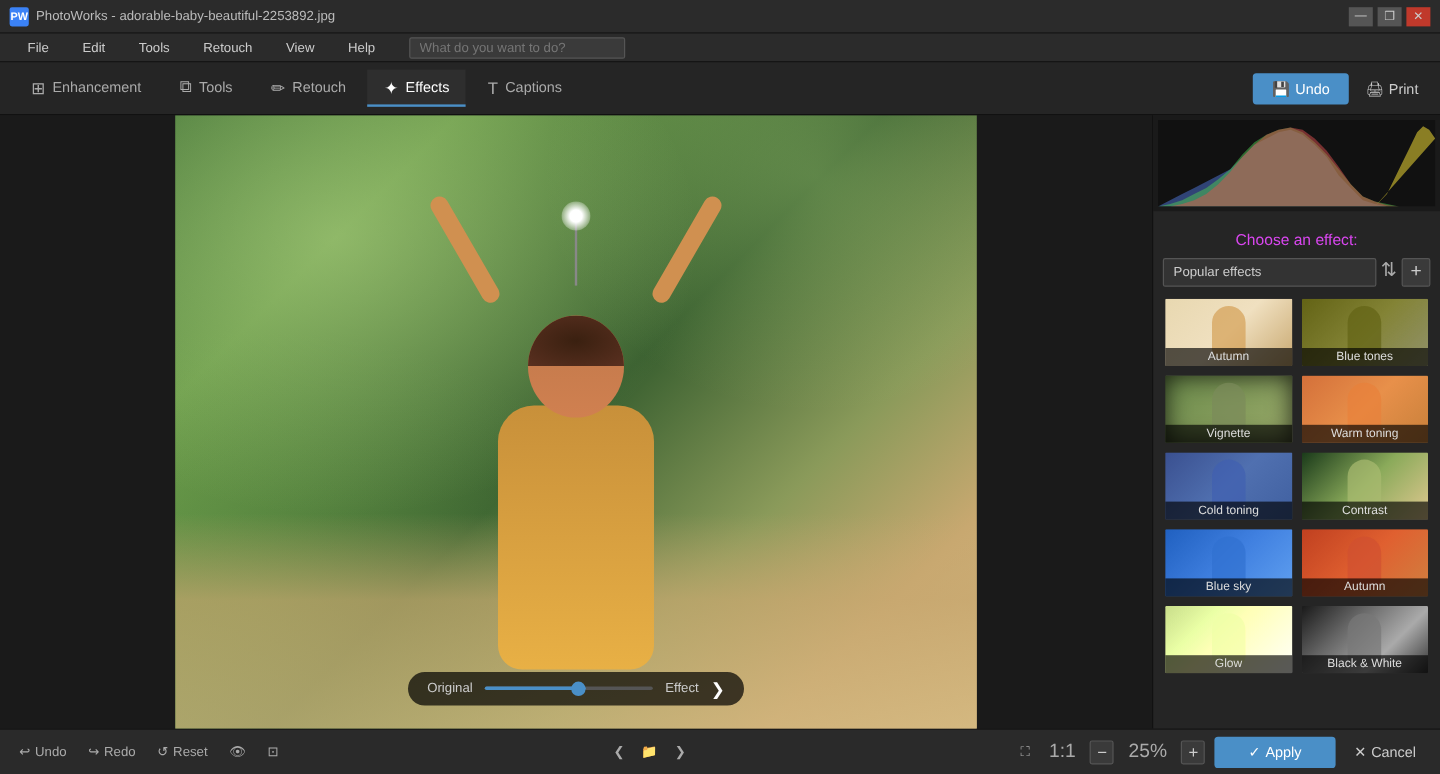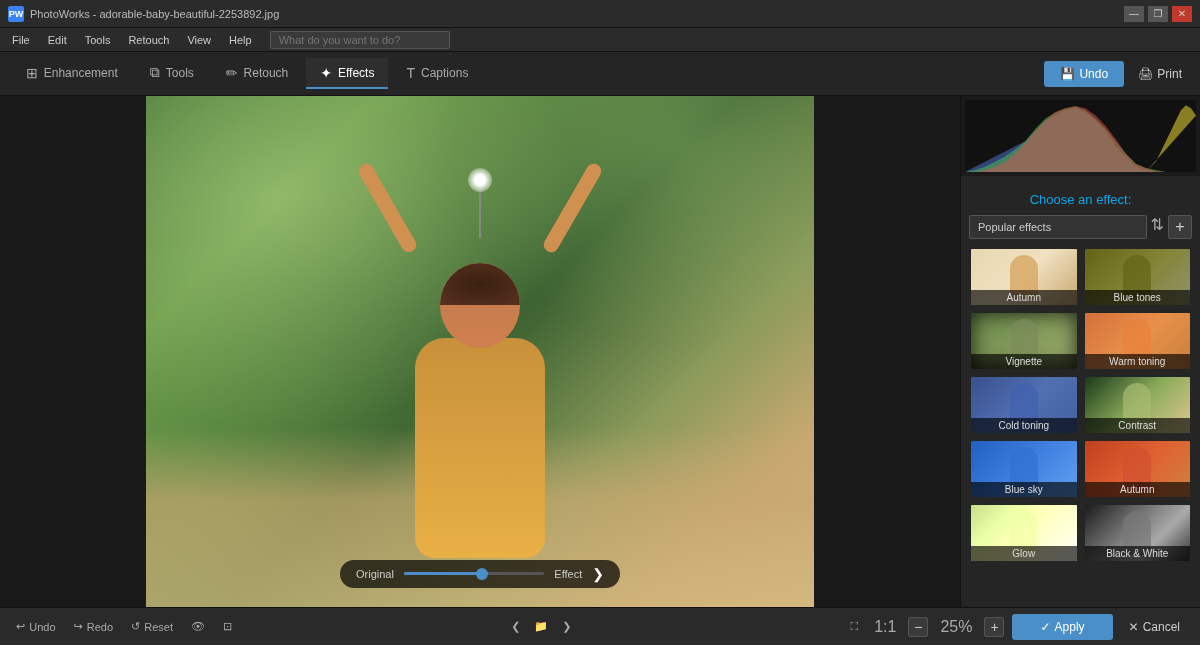--- a/index.html
+++ b/index.html
@@ -11,21 +11,21 @@
     }
     #titlebar .title-left { display: flex; align-items: center; gap: 6px; }
     #titlebar .app-icon { width: 16px; height: 16px; background: #3b82f6; border-radius: 2px; display: flex; align-items: center; justify-content: center; font-size: 9px; color: white; font-weight: bold; }
     #titlebar .title-text { font-size: 11px; color: #bbb; }
     #titlebar .win-controls { display: flex; gap: 4px; }
     #titlebar .win-btn { width: 20px; height: 16px; background: #555; border: none; color: #ccc; cursor: pointer; font-size: 10px; display: flex; align-items: center; justify-content: center; }
     #titlebar .win-btn.close { background: #c0392b; }
 
     
     #menubar {
-      height: 24px; background: #2b2b2b; display: flex; align-items: center; padding: 0 4px; border-bottom: 1px solid #111; gap: 2px;
+      height: 24px; background: #2b2b2b; display: flex; align-items: center; padding: 0 15px; border-bottom: 1px solid #111; gap: 12px;
     }
     #menubar .menu-item { padding: 2px 8px; cursor: pointer; color: #ccc; font-size: 11px; }
     #menubar .search-box { margin-left: 8px; background: #3a3a3a; border: 1px solid #555; padding: 2px 8px; color: #aaa; font-size: 11px; width: 180px; border-radius: 2px; }
 
     
     #toolbar {
       height: 44px; background: #252525; display: flex; align-items: center; justify-content: space-between; padding: 0 12px; border-bottom: 1px solid #111;
     }
     #toolbar .tool-tabs { display: flex; gap: 4px; }
     .tool-tab {
@@ -74,21 +74,21 @@
       width: 240px; background: #252525; border-left: 1px solid #111; display: flex; flex-direction: column;
     }
 
     
     .histogram-area {
       height: 80px; background: #1a1a1a; padding: 4px; position: relative; overflow: hidden;
     }
 
     
     .effects-section { flex: 1; overflow-y: auto; padding: 8px; }
-    .effects-title { text-align: center; color: #0ea5e9; font-size: 13px; margin: 8px 0; }
+    .effects-title { text-align: center; color: #d946ef; font-size: 13px; margin: 8px 0; }
     .effects-dropdown-row { display: flex; gap: 4px; margin-bottom: 8px; }
     .effects-dropdown {
       flex: 1; background: #333; border: 1px solid #555; color: #ccc; padding: 4px 8px;
       font-size: 11px; appearance: none; cursor: pointer; border-radius: 2px;
     }
     .effects-dropdown-arrow { color: #aaa; font-size: 16px; }
     .effects-add-btn { width: 24px; height: 24px; background: #3a3a3a; border: 1px solid #555; color: #ccc; cursor: pointer; display: flex; align-items: center; justify-content: center; font-size: 16px; border-radius: 2px; }
 
     
     .effects-grid { display: grid; grid-template-columns: 1fr 1fr; gap: 4px; }

